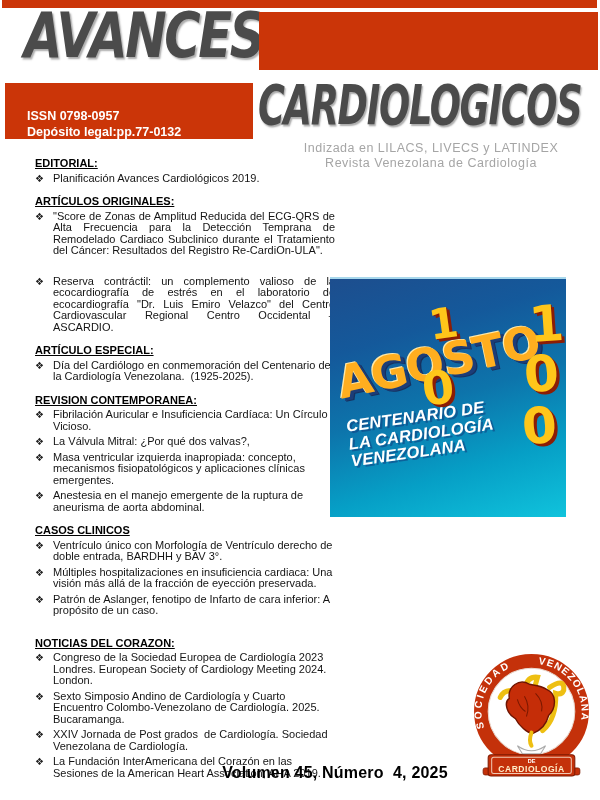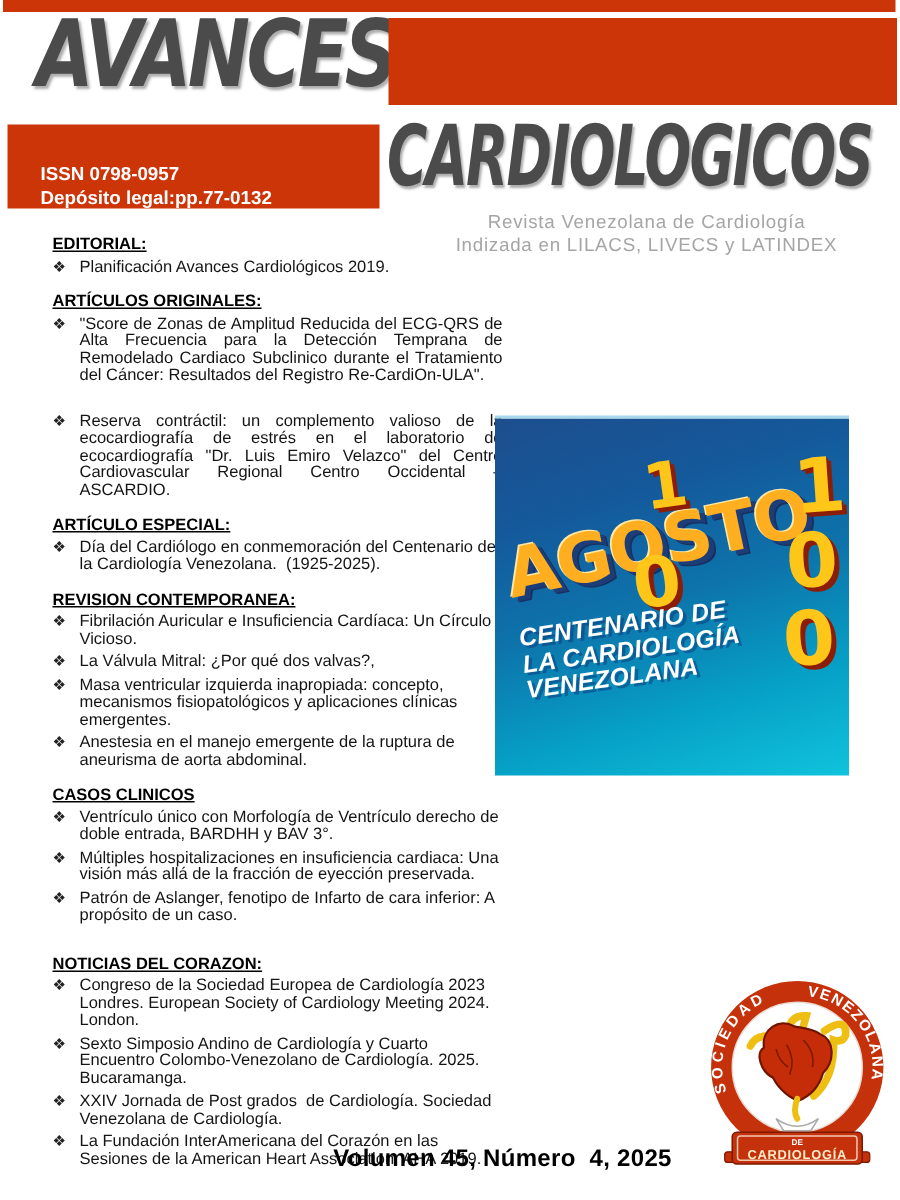--- a/index.html
+++ b/index.html
@@ -99,22 +99,22 @@
 
   <div class="top-strip"></div>
   <div class="title-avances">AVANCES</div>
   <div class="box-right"></div>
   <div class="issn-bar">
     <div>ISSN 0798-0957</div>
     <div>Depósito legal:pp.77-0132</div>
   </div>
   <div class="title-cardio">CARDIOLOGICOS</div>
   <div class="subtitle">
+    <div>Indizada en LILACS, LIVECS y LATINDEX</div>
     <div>Revista Venezolana de Cardiología</div>
-    <div>Indizada en LILACS, LIVECS y LATINDEX</div>
   </div>
 
   <div class="toc">
 
     <div class="sec">
       <h3>EDITORIAL:</h3>
       <div class="item">
         <span class="b">❖</span>
         <span class="t">Planificación Avances Cardiológicos 2019.</span>
       </div>

